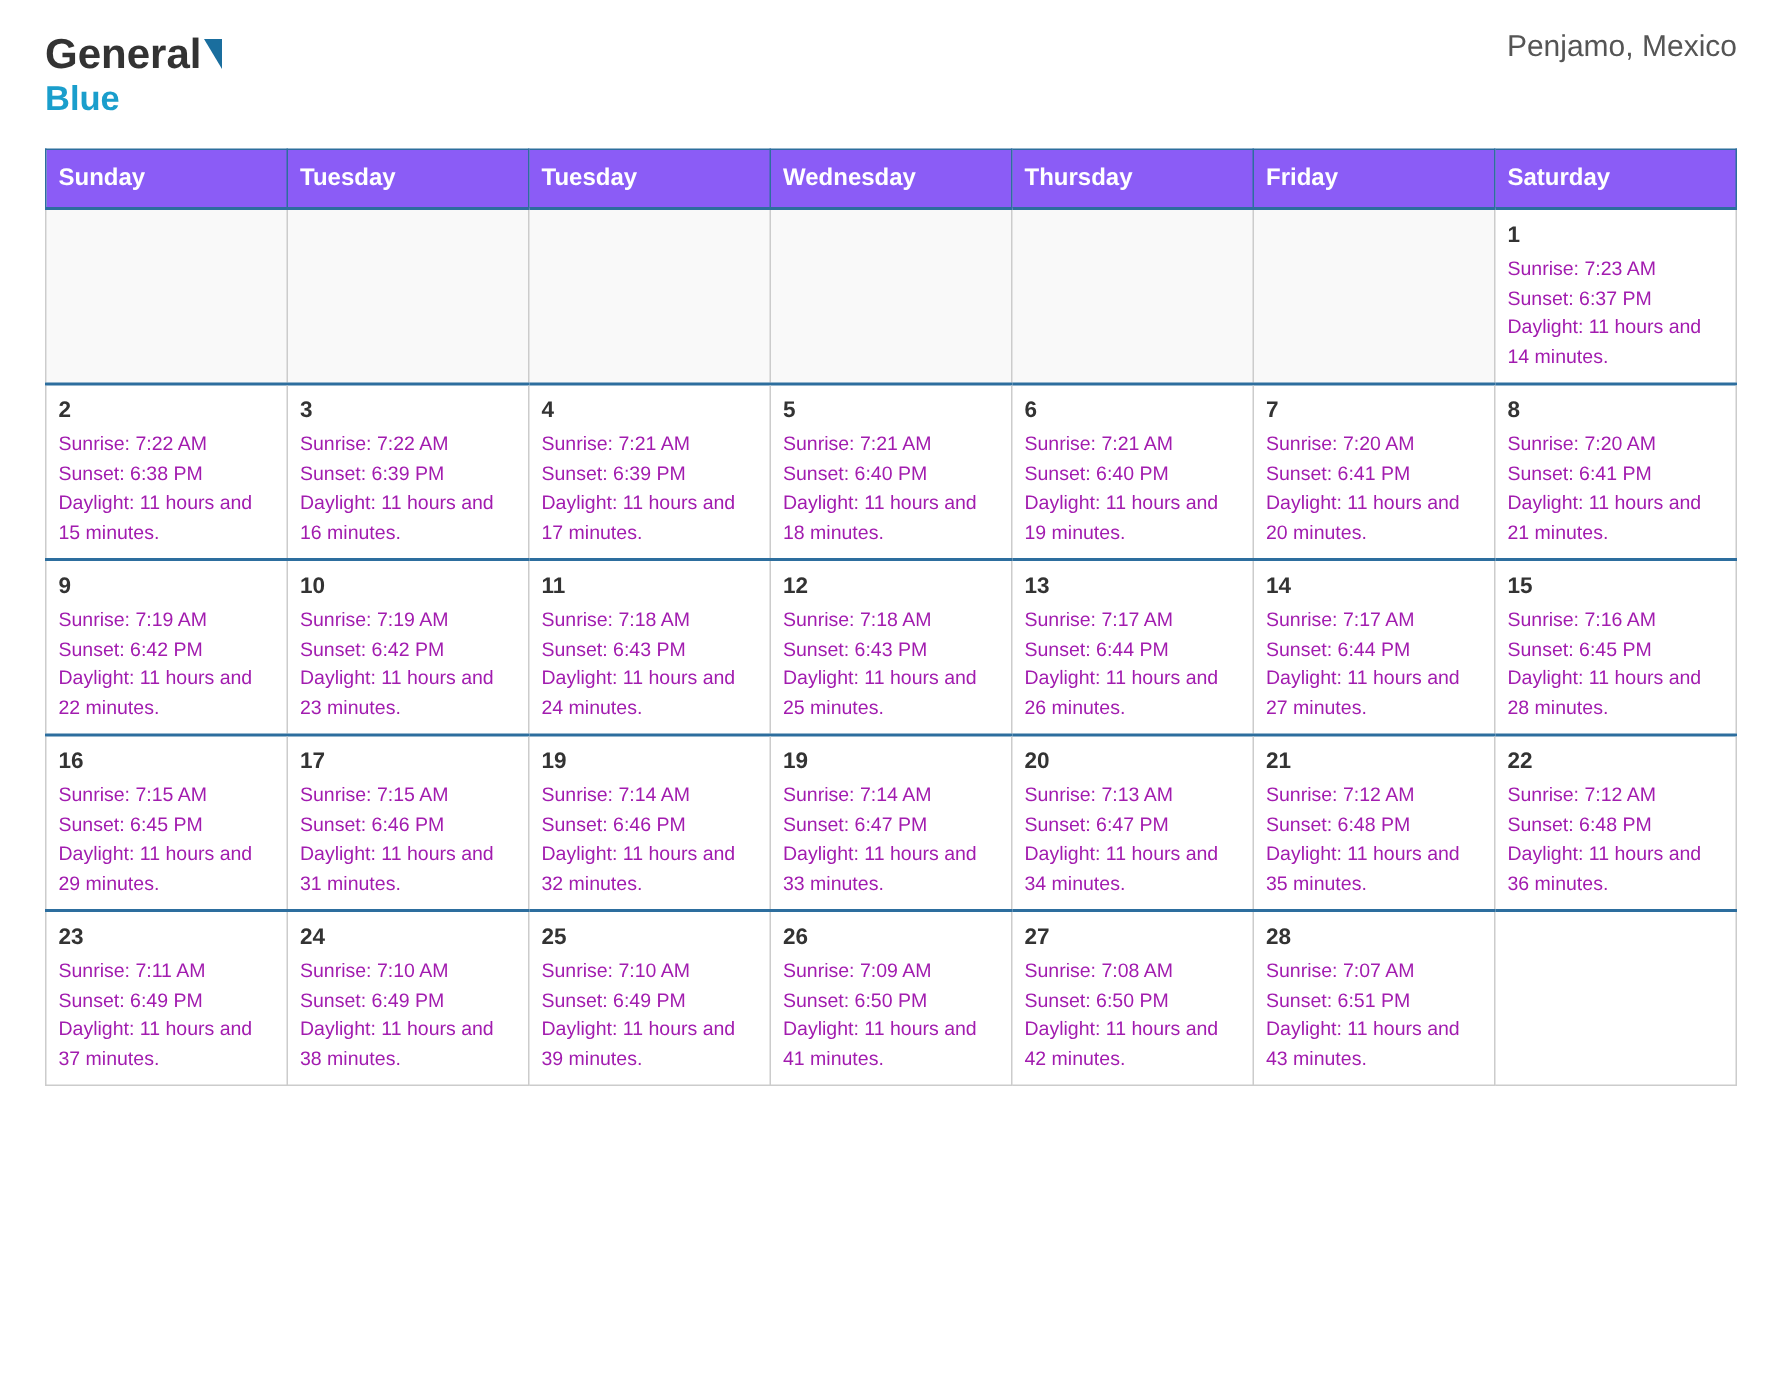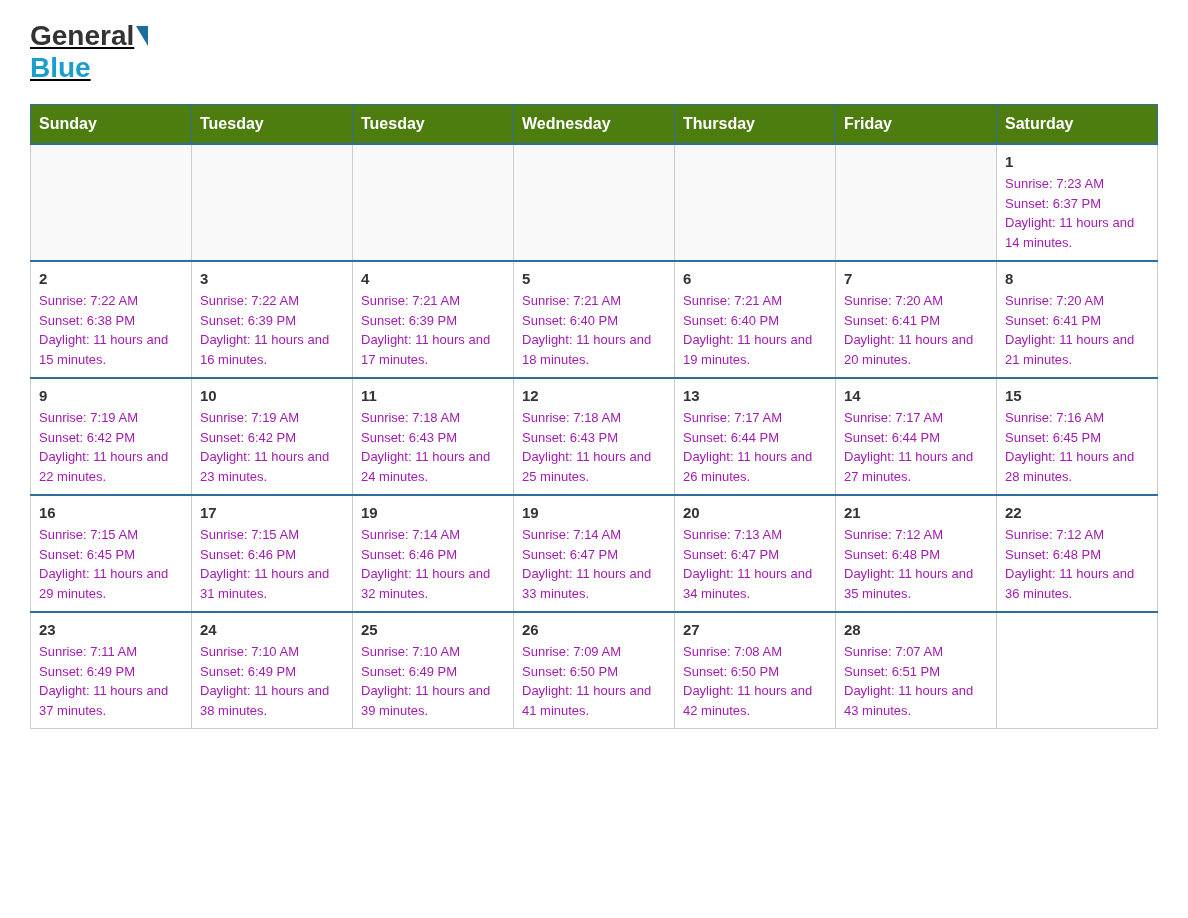--- a/index.html
+++ b/index.html
@@ -8,21 +8,20 @@
       background: #fff;
       padding: 20px 30px;
       width: 1188px;
       min-height: 918px;
     }
     .header {
       display: flex;
       justify-content: space-between;
       align-items: flex-start;
       margin-bottom: 20px;
-      text-decoration: underline;
     }
     .logo {
       display: flex;
       flex-direction: column;
       align-items: flex-start;
     }
     .logo-top {
       font-size: 28px;
       font-weight: bold;
       color: #333;
@@ -37,41 +36,41 @@
       width: 0;
       height: 0;
       border-left: 12px solid transparent;
       border-right: 0px solid transparent;
       border-top: 20px solid #1a6e9e;
       margin: 0 2px;
       vertical-align: middle;
     }
     .logo-blue {
       color: #1a9ecc;
-      font-size: 28px;
+      font-size: 23px;
       font-weight: bold;
     }
     .title-area {
       text-align: right;
     }
     .month-title {
       font-size: 48px;
       font-weight: bold;
       color: #222;
     }
     .location {
       font-size: 20px;
       color: #555;
     }
     .calendar {
       width: 100%;
       border-collapse: collapse;
     }
     .calendar th {
-      background-color: #4d7c0f;
+      background-color: #8b5cf6;
       color: #fff;
       padding: 10px 8px;
       font-size: 16px;
       font-weight: bold;
       text-align: left;
       border: 1px solid #2d6e9e;
     }
     .calendar td {
       vertical-align: top;
       padding: 8px;
@@ -114,20 +113,21 @@
 
 <div class="header">
   <div class="logo">
     <div class="logo-top">
       <span class="logo-general">General</span>
       <span class="logo-triangle"></span>
     </div>
     <span class="logo-blue">Blue</span>
   </div>
   <div class="title-area">
+    <div class="location">Penjamo, Mexico</div>
   </div>
 </div>
 
 <table class="calendar">
   <thead>
     <tr>
       <th>Sunday</th>
       <th>Tuesday</th>
       <th>Tuesday</th>
       <th>Wednesday</th>

